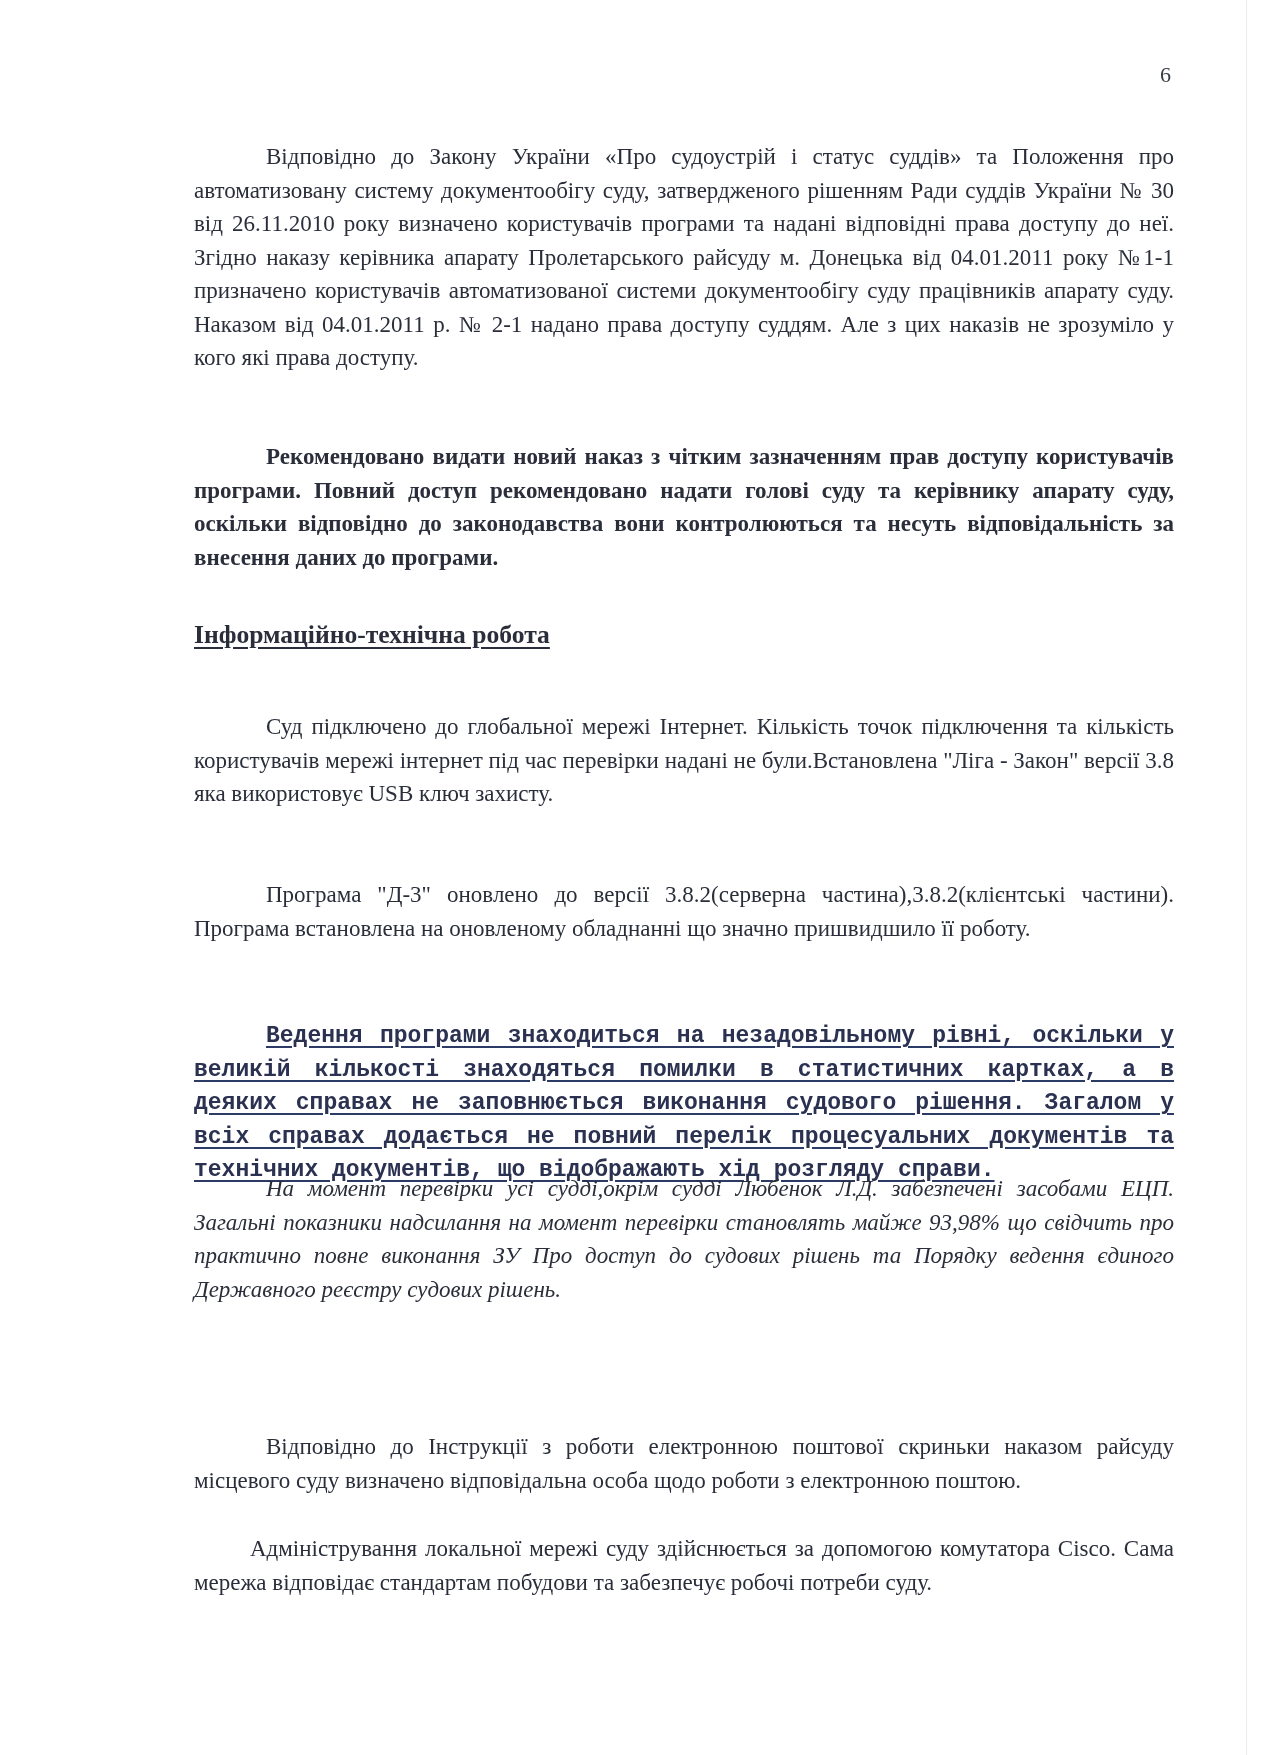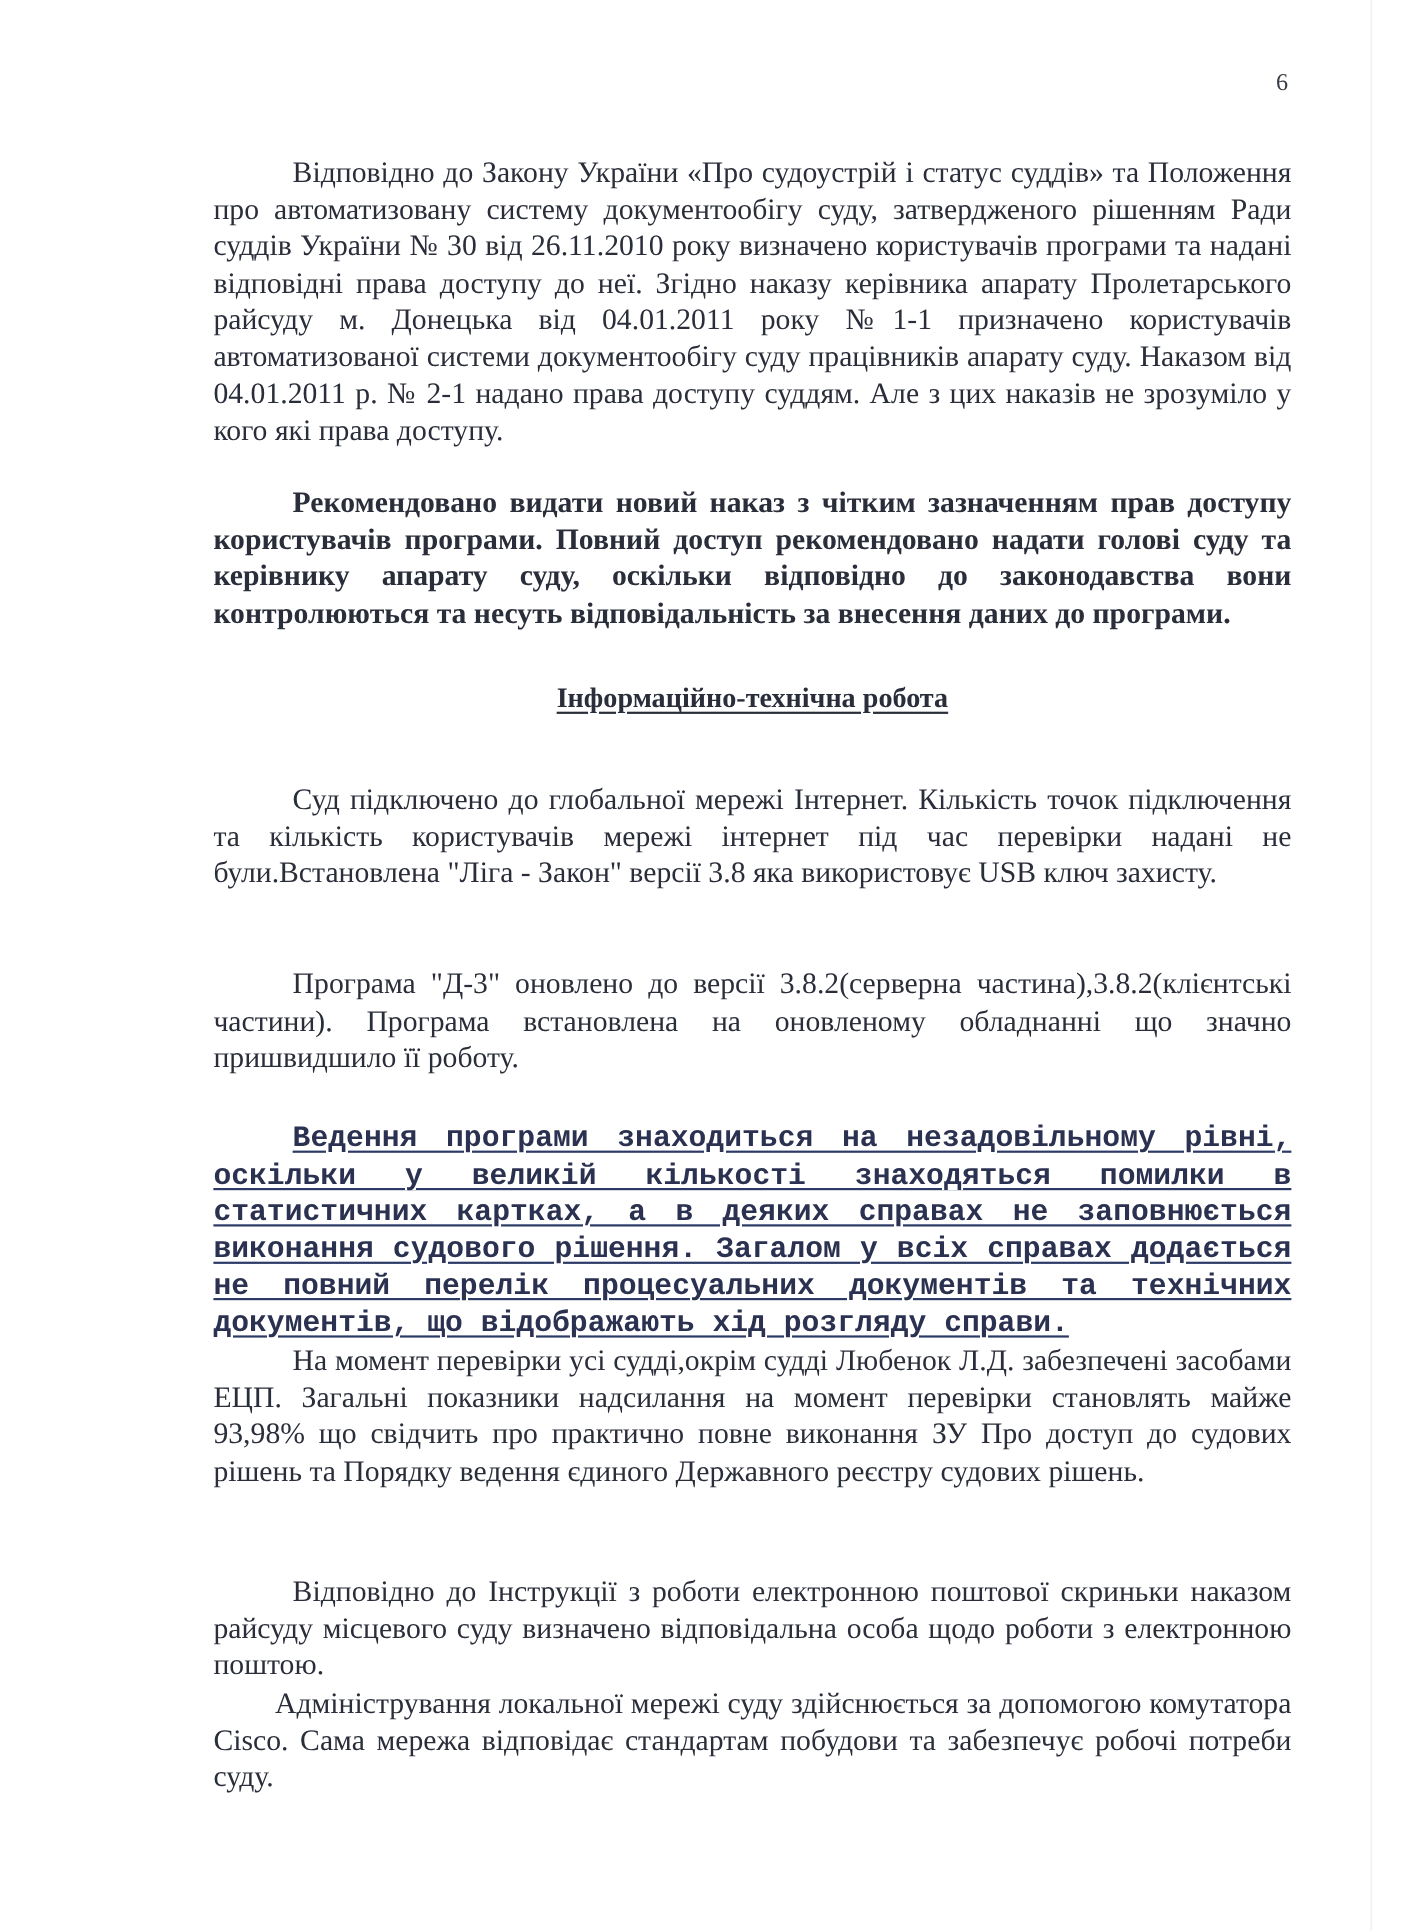--- a/index.html
+++ b/index.html
@@ -31,33 +31,32 @@
     color: #3a3e48;
   }
   .page {
     position: absolute;
     left: 194px;
     top: 140px;
     width: 980px;
   }
   p {
     margin: 0;
-    font-size: 27px;
+    font-size: 23px;
     line-height: 33.5px;
     text-align: justify;
     text-align-last: left;
   }
   .indent {
     text-indent: 72px;
   }
   .indent-small {
     text-indent: 56px;
   }
   .heading {
-    text-align: center;
     font-weight: bold;
     text-decoration: underline;
     text-decoration-thickness: 2px;
     text-underline-offset: 4px;
     font-size: 25.6px;
     line-height: 33.5px;
     margin-left: 0;
     width: 980px;
   }
   .bold-block {
@@ -67,21 +66,21 @@
     text-decoration-thickness: 2px;
     text-underline-offset: 4px;
     color: #2b3150;
   }
   #p1 { position: absolute; top: 0; }
   #p2 { position: absolute; top: 300px; font-weight: bold; }
   #heading { position: absolute; top: 478px; }
   #p3 { position: absolute; top: 570px; }
   #p4 { position: absolute; top: 738px; }
   #p5 { position: absolute; top: 880px; font-family: Liberation Mono, monospace; }
-  #p6 { position: absolute; top: 1080px; }
+  #p6 { position: absolute; top: 1032px; font-style: italic; }
   #p7 { position: absolute; top: 1290px; }
   #p8 { position: absolute; top: 1392px; }
 </style>
 </head>
 <body>
 
 <div class="scan-edge"></div>
 
 <div class="page-number">6</div>
 

